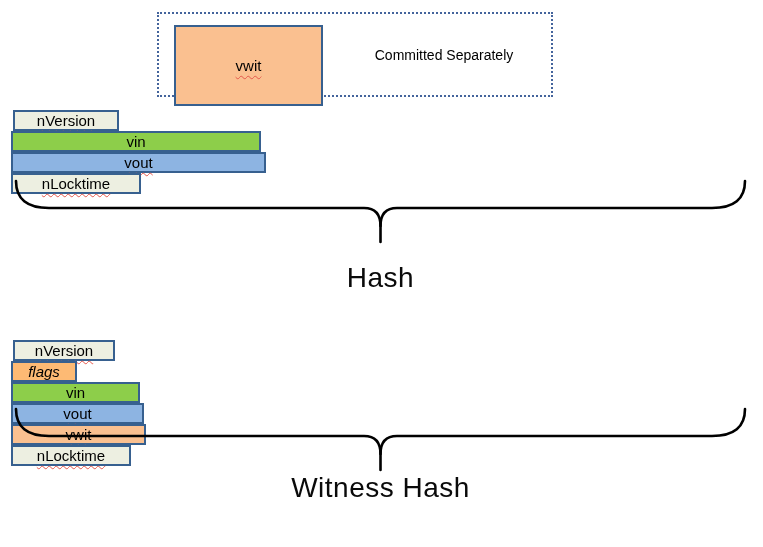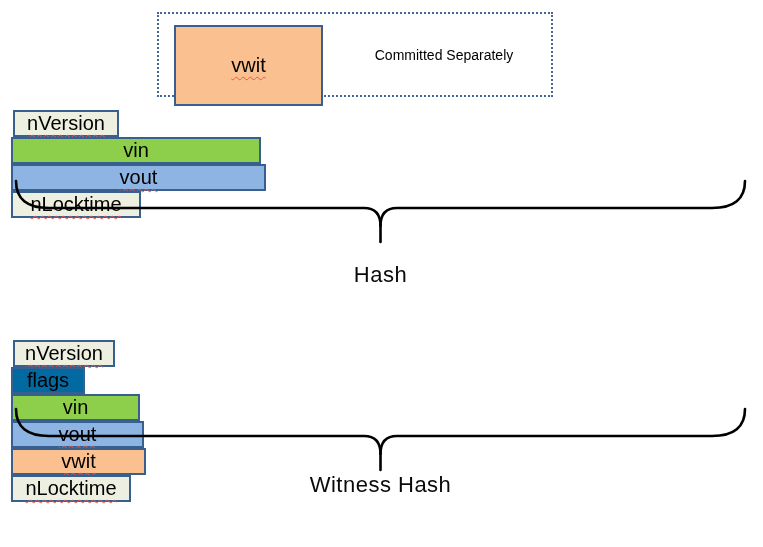--- a/index.html
+++ b/index.html
@@ -26,21 +26,21 @@
     font-size:14px; white-space:nowrap;
   }
 
   
   .row { position:absolute; left:13px; display:flex;flex-direction:column; }
   .row-hash    { top:110px; height:61px; }
   .row-witness { top:340px; height:60px; }
   .cell {
     border:2px solid var(--block-border); box-sizing:border-box;
     display:flex; align-items:center; justify-content:center;
-    font-size:20px; height:100%;
+    font-size:15px; height:100%;
   }
   .cell + .cell { margin-left:-2px; }
 
   
   .sq {
     text-decoration-line:underline;
     text-decoration-style:wavy;
     text-decoration-color:var(--squiggle);
     text-decoration-thickness:1px;
     text-underline-offset:4px;
@@ -49,21 +49,21 @@
   
   .brace { position:absolute; left:13px; width:735px; height:68px; }
   .brace-hash    { top:178px; }
   .brace-witness { top:406px; }
   .brace path { stroke:var(--brace); stroke-width:2.6; fill:none;
                 stroke-linecap:round; stroke-linejoin:round; }
 
   
   .big-label {
     position:absolute; left:13px; width:735px; text-align:center;
-    font-size:22px; letter-spacing:0.5px; color:#0a0a0a;
+    font-size:28px; letter-spacing:0.5px; color:#0a0a0a;
   }
   .label-hash    { top:262px; }
   .label-witness { top:472px; }
 </style>
 </head>
 <body>
 
 <div class="canvas">
 
   <div class="legend">
@@ -91,21 +91,21 @@
   <svg class="brace brace-hash" viewBox="0 0 735 68" xmlns="http://www.w3.org/2000/svg">
     <path d="M 3 3 Q 3 30 36 30 L 351 30 Q 367.5 30 367.5 48 L 367.5 64"></path>
     <path d="M 732 3 Q 732 30 699 30 L 384 30 Q 367.5 30 367.5 48"></path>
   </svg>
   <div class="big-label label-hash">Hash</div>
 
   <div class="row row-witness">
     <div class="cell" style="width: 102px; background: rgb(237, 239, 225);">
       <span class="sq">nVersion</span>
     </div>
-    <div class="cell" style="width: 74px; background: #0369a1;">
+    <div class="cell" style="width: 66px; background: #fdba74; font-style: italic;">
       <span>flags</span>
     </div>
     <div class="cell" style="width: 129px; background: rgb(141, 206, 74);">
       <span>vin</span>
     </div>
     <div class="cell" style="width: 133px; background: rgb(141, 180, 226);">
       <span class="sq">vout</span>
     </div>
     <div class="cell" style="width: 135px; background: rgb(250, 192, 144);">
       <span class="sq">vwit</span>

